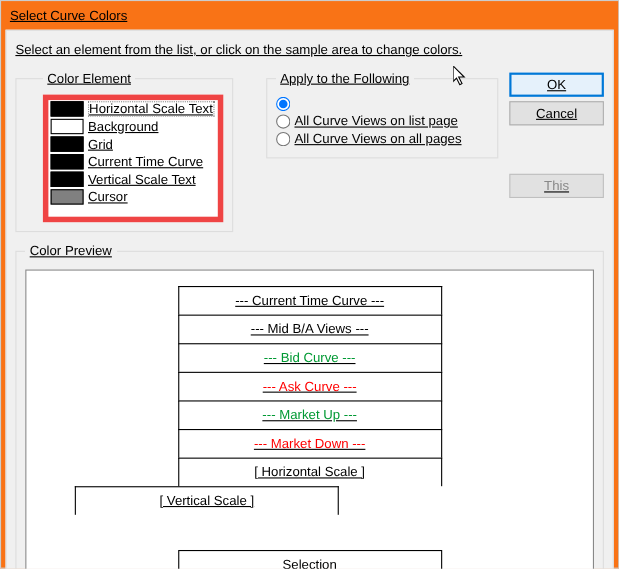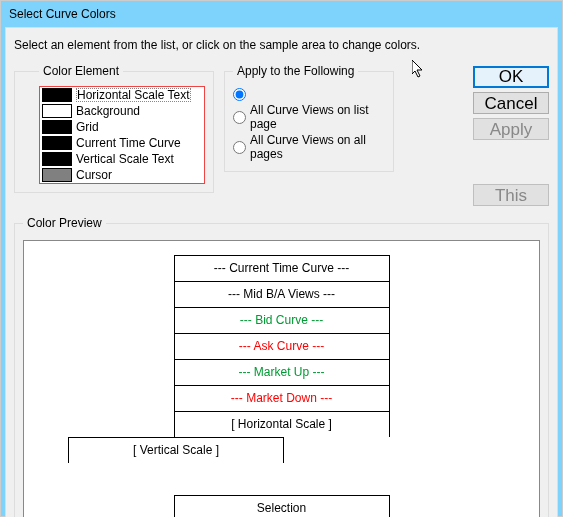--- a/index.html
+++ b/index.html
@@ -10,21 +10,22 @@
   background: #fff;
   color: #000;
   width: 563px;
   height: 517px;
   overflow: hidden;
 }
 .dialog {
   border: 1px solid #ccc;
   width: 563px;
   height: 517px;
-  background: #7dd3fc;
+  background: #f97316;
+  text-decoration: underline;
 }
 .titlebar {
   padding: 6px 8px 2px 8px;
   font-size: 12px;
 }
 .content {
   background: #f0f0f0;
   border: 1px solid #ddd;
   margin: 4px;
   padding: 8px 8px 4px 8px;
@@ -45,22 +46,22 @@
 legend {
   padding: 0 4px;
   font-size: 12px;
 }
 .colorelem {
   width: 200px;
   padding-left: 24px;
 }
 .listbox {
   background: #fff;
-  border: 1px solid #ef4444;
-  height: 98px;
+  border: 5px solid #ef4444;
+  height: 116px;
   overflow-y: scroll;
   width: 100%;
   position: relative;
 }
 .list-item {
   display: flex;
   align-items: center;
   height: 16px;
   padding: 0 2px;
   cursor: default;
@@ -71,42 +72,43 @@
   border: 1px solid #000;
   margin-right: 4px;
   flex-shrink: 0;
 }
 .list-item.selected .label {
   outline: 1px dotted #888;
   outline-offset: -1px;
   padding: 0 1px;
 }
 .applyto {
-  width: 170px;
+  width: 214px;
+  margin-left: 20px;
 }
 .radio-row {
   display: flex;
   align-items: center;
   margin: 2px 0;
 }
 .radio-row input { margin: 0 4px 0 0; }
 .buttons {
   display: flex;
   flex-direction: column;
   gap: 4px;
   margin-left: auto;
   padding-top: 2px;
 }
 .btn {
-  width: 76px;
+  width: 86px;
   height: 22px;
   background: #e1e1e1;
   border: 1px solid #adadad;
   font-family: inherit;
-  font-size: 17px;
+  font-size: 12px;
   cursor: pointer;
 }
 .btn.primary {
   background: #e5f1fb;
   border: 2px solid #0078d7;
   line-height: 16px;
 }
 .btn:disabled {
   color: #888;
   border-color: #bfbfbf;
@@ -117,21 +119,21 @@
   margin-top: 10px;
   border: 1px solid #ddd;
   padding: 10px 8px 14px 8px;
 }
 .preview-box {
   background: #fff;
   border: 1px solid #888;
   padding: 14px 0;
 }
 .preview-row {
-  width: 216px;
+  width: 240px;
   margin: 0 auto;
   border: 1px solid #000;
   border-bottom: none;
   text-align: center;
   height: 26px;
   line-height: 24px;
   font-size: 12px;
 }
 .preview-row:last-child {
   border-bottom: 1px solid #000;
@@ -197,21 +199,20 @@
             <label class="radio-row">
               <input type="radio" name="applyto" style="">
               <span>All Curve Views on all pages</span>
             </label>
           </div>
       </fieldset>
 
       <div class="buttons">
         <button class="btn primary">OK</button>
         <button class="btn">Cancel</button>
-        <button class="btn" disabled="">Apply</button>
         <div class="btn-spacer"></div>
         <button class="btn" disabled="">This</button>
       </div>
 
     </div>
 
     <fieldset class="preview-set">
       <legend>Color Preview</legend>
       <div class="preview-box" id="preview-box">
           <div class="preview-row" style="color: rgb(0, 0, 0);">--- Current Time Curve ---</div>

